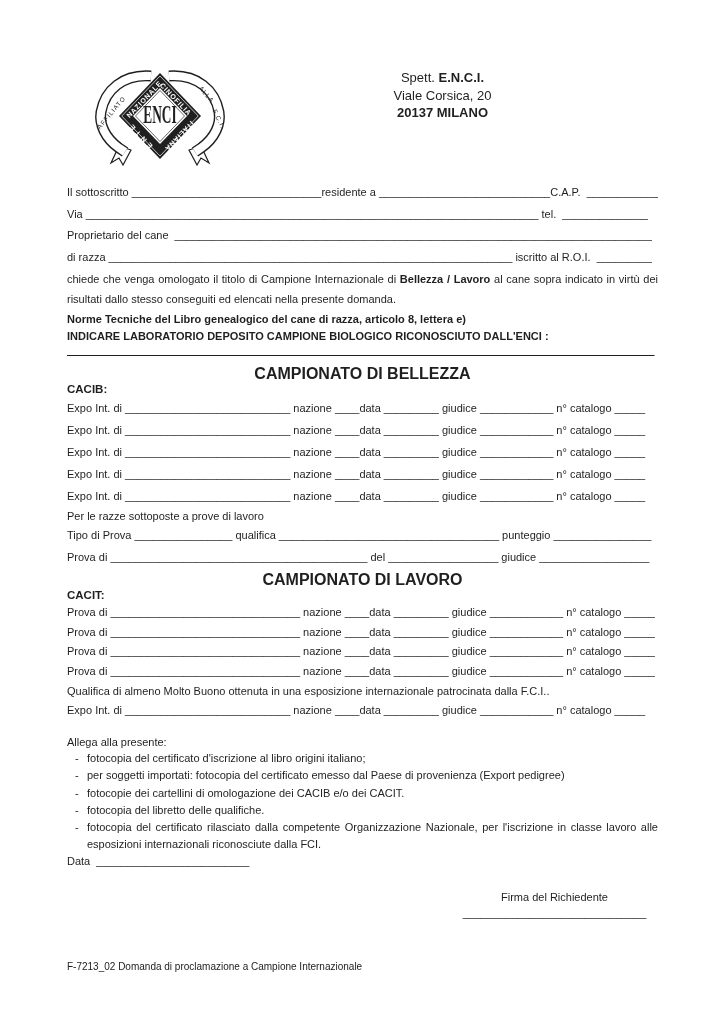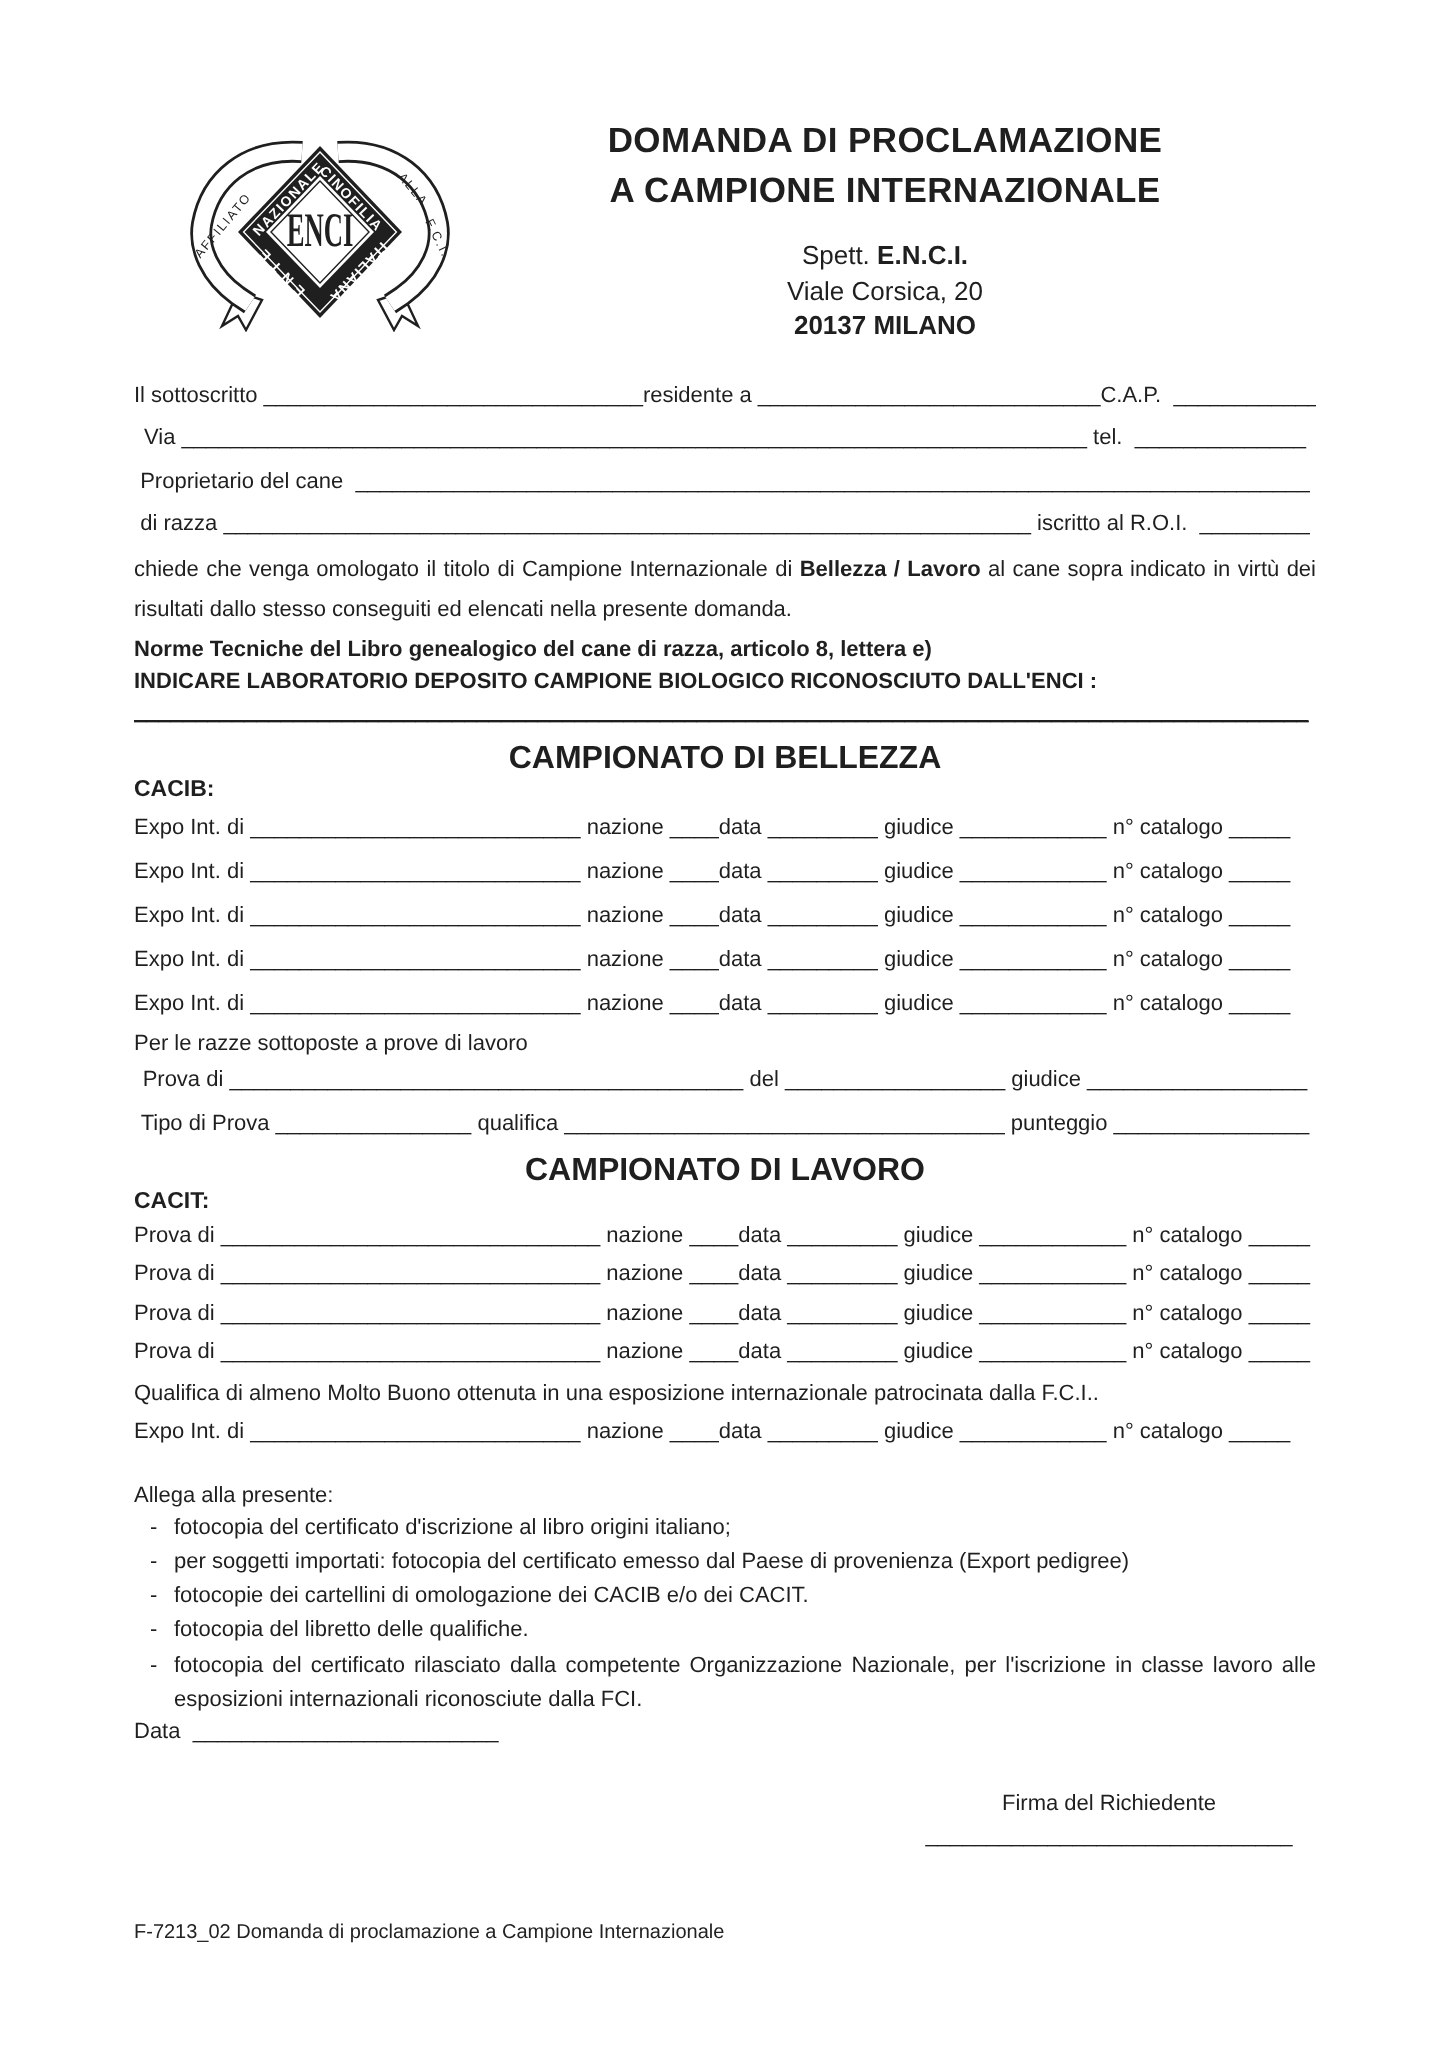--- a/index.html
+++ b/index.html
@@ -6,21 +6,21 @@
   .page{position:relative;width:725px;height:1024px;background:#fff;color:#1f1f1f;
         font-family:"Liberation Sans",sans-serif;font-size:11px;overflow:hidden;}
   .content{padding:0 67px;}
   header{display:flex;margin-top:57px;}
   .logo{flex:none;width:134px;height:98px;margin:11px 0 0 26px;}
   .head-right{flex:1;padding-top:1px;}
   .title{font-size:17.5px;font-weight:bold;line-height:25px;text-align:center;letter-spacing:.2px;}
   .addr{margin-top:11px;text-align:center;font-size:13px;line-height:17.5px;}
   .b{font-weight:bold;}
   main{margin-top:16px;}
-  .fline{line-height:21.5px;white-space:pre;overflow:hidden;text-align:center;}
+  .fline{line-height:21.5px;white-space:pre;overflow:hidden;}
   .para{line-height:20px;text-align:justify;margin-top:1px;}
   .norme{font-weight:bold;line-height:16.5px;margin-top:2px;}
   .lab-blank{line-height:12px;white-space:pre;overflow:hidden;text-decoration:underline;}
   .sec-title{text-align:center;font-weight:bold;font-size:16px;line-height:15px;margin-top:10px;}
   .sub-label{font-weight:bold;font-size:11.5px;line-height:16px;}
   .row{line-height:22px;white-space:pre;overflow:hidden;}
   .row4{line-height:19.5px;white-space:pre;overflow:hidden;}
   .work-note{line-height:15px;margin-top:2px;}
   .wp{line-height:21px;}
   .wt{line-height:23px;}
@@ -65,24 +65,20 @@
         <polygon points="67,22.5 91.5,48 67,73.5 42.5,48" fill="none" stroke="#1f1f1f" stroke-width="0.7"></polygon>
 
         <text transform="translate(53,33) rotate(-46.3)" text-anchor="middle" font-size="7" font-weight="bold" letter-spacing=".8" fill="#ffffff" font-family="Liberation Sans, sans-serif">NAZIONALE</text>
         <text transform="translate(81,33) rotate(46.3)" text-anchor="middle" font-size="7" font-weight="bold" letter-spacing=".8" fill="#ffffff" font-family="Liberation Sans, sans-serif">CINOFILIA</text>
         <text transform="translate(84.5,66.5) rotate(133.7)" text-anchor="middle" font-size="7" font-weight="bold" letter-spacing=".8" fill="#ffffff" font-family="Liberation Sans, sans-serif">ITALIANA</text>
         <text transform="translate(49.5,66.5) rotate(-133.7)" text-anchor="middle" font-size="7" font-weight="bold" letter-spacing=".8" fill="#ffffff" font-family="Liberation Sans, sans-serif">E N T E</text>
 
         <text transform="matrix(0.58,0,0,1.05,67,55)" text-anchor="middle" font-size="23" font-weight="bold" fill="#1f1f1f" font-family="Liberation Serif, serif">ENCI</text>
       </svg>
       <div class="head-right">
-        <div class="title">
-          <div>DOMANDA DI PROCLAMAZIONE</div>
-          <div>A CAMPIONE INTERNAZIONALE</div>
-        </div>
         <div class="addr">
           <div><span>Spett. </span><span class="b">E.N.C.I.</span></div>
           <div>Viale Corsica, 20</div>
           <div class="b">20137 MILANO</div>
         </div>
       </div>
     </header>
 
     <main>
       <div class="fline">Il sottoscritto _______________________________residente a ____________________________C.A.P.  ____________</div>
@@ -100,22 +96,22 @@
 
       <div class="sec-title">CAMPIONATO DI BELLEZZA</div>
       <div class="sub-label">CACIB:</div>
       <div class="row">Expo Int. di ___________________________ nazione ____data _________ giudice ____________ n° catalogo _____</div>
       <div class="row">Expo Int. di ___________________________ nazione ____data _________ giudice ____________ n° catalogo _____</div>
       <div class="row">Expo Int. di ___________________________ nazione ____data _________ giudice ____________ n° catalogo _____</div>
       <div class="row">Expo Int. di ___________________________ nazione ____data _________ giudice ____________ n° catalogo _____</div>
       <div class="row">Expo Int. di ___________________________ nazione ____data _________ giudice ____________ n° catalogo _____</div>
 
       <div class="work-note">Per le razze sottoposte a prove di lavoro</div>
+      <div class="fline wt">Tipo di Prova ________________ qualifica ____________________________________ punteggio ________________</div>
       <div class="fline wp">Prova di __________________________________________ del __________________ giudice __________________</div>
-      <div class="fline wt">Tipo di Prova ________________ qualifica ____________________________________ punteggio ________________</div>
 
       <div class="sec-title mt4">CAMPIONATO DI LAVORO</div>
       <div class="sub-label">CACIT:</div>
       <div class="row4">Prova di _______________________________ nazione ____data _________ giudice ____________ n° catalogo _____</div>
       <div class="row4">Prova di _______________________________ nazione ____data _________ giudice ____________ n° catalogo _____</div>
       <div class="row4">Prova di _______________________________ nazione ____data _________ giudice ____________ n° catalogo _____</div>
       <div class="row4">Prova di _______________________________ nazione ____data _________ giudice ____________ n° catalogo _____</div>
 
       <div class="qual-note">Qualifica di almeno Molto Buono ottenuta in una esposizione internazionale patrocinata dalla F.C.I..</div>
       <div class="row-last">Expo Int. di ___________________________ nazione ____data _________ giudice ____________ n° catalogo _____</div>

